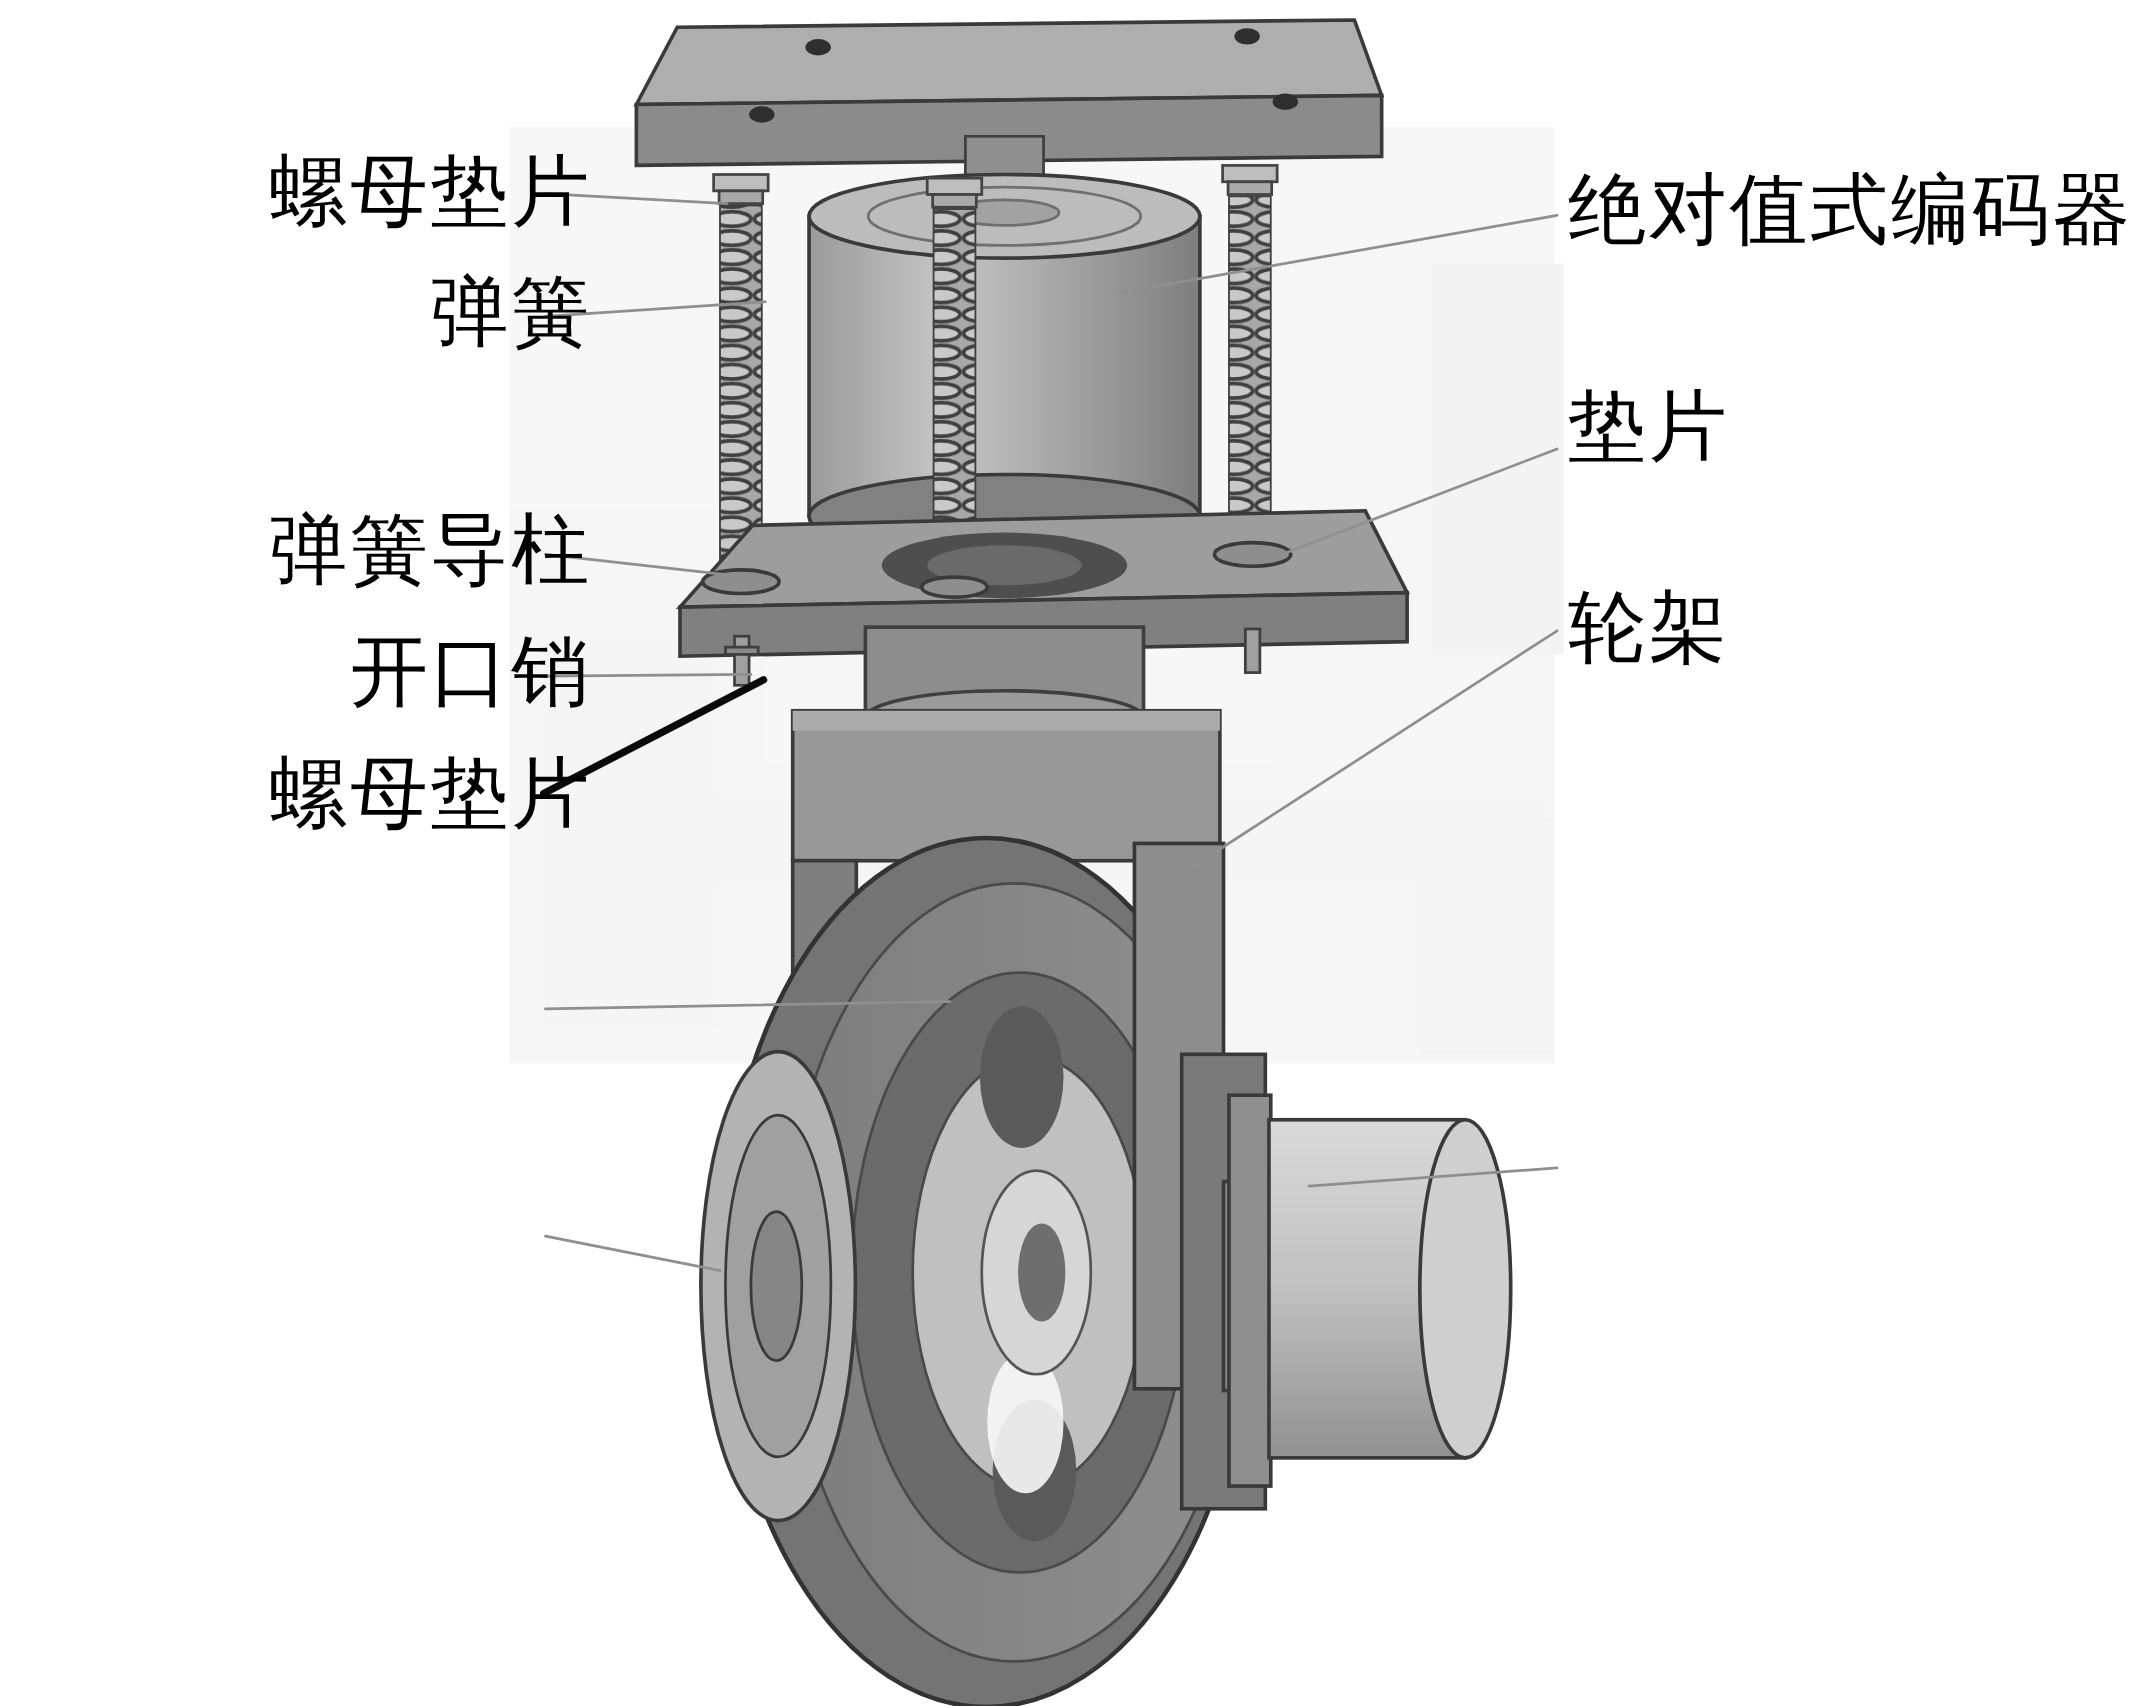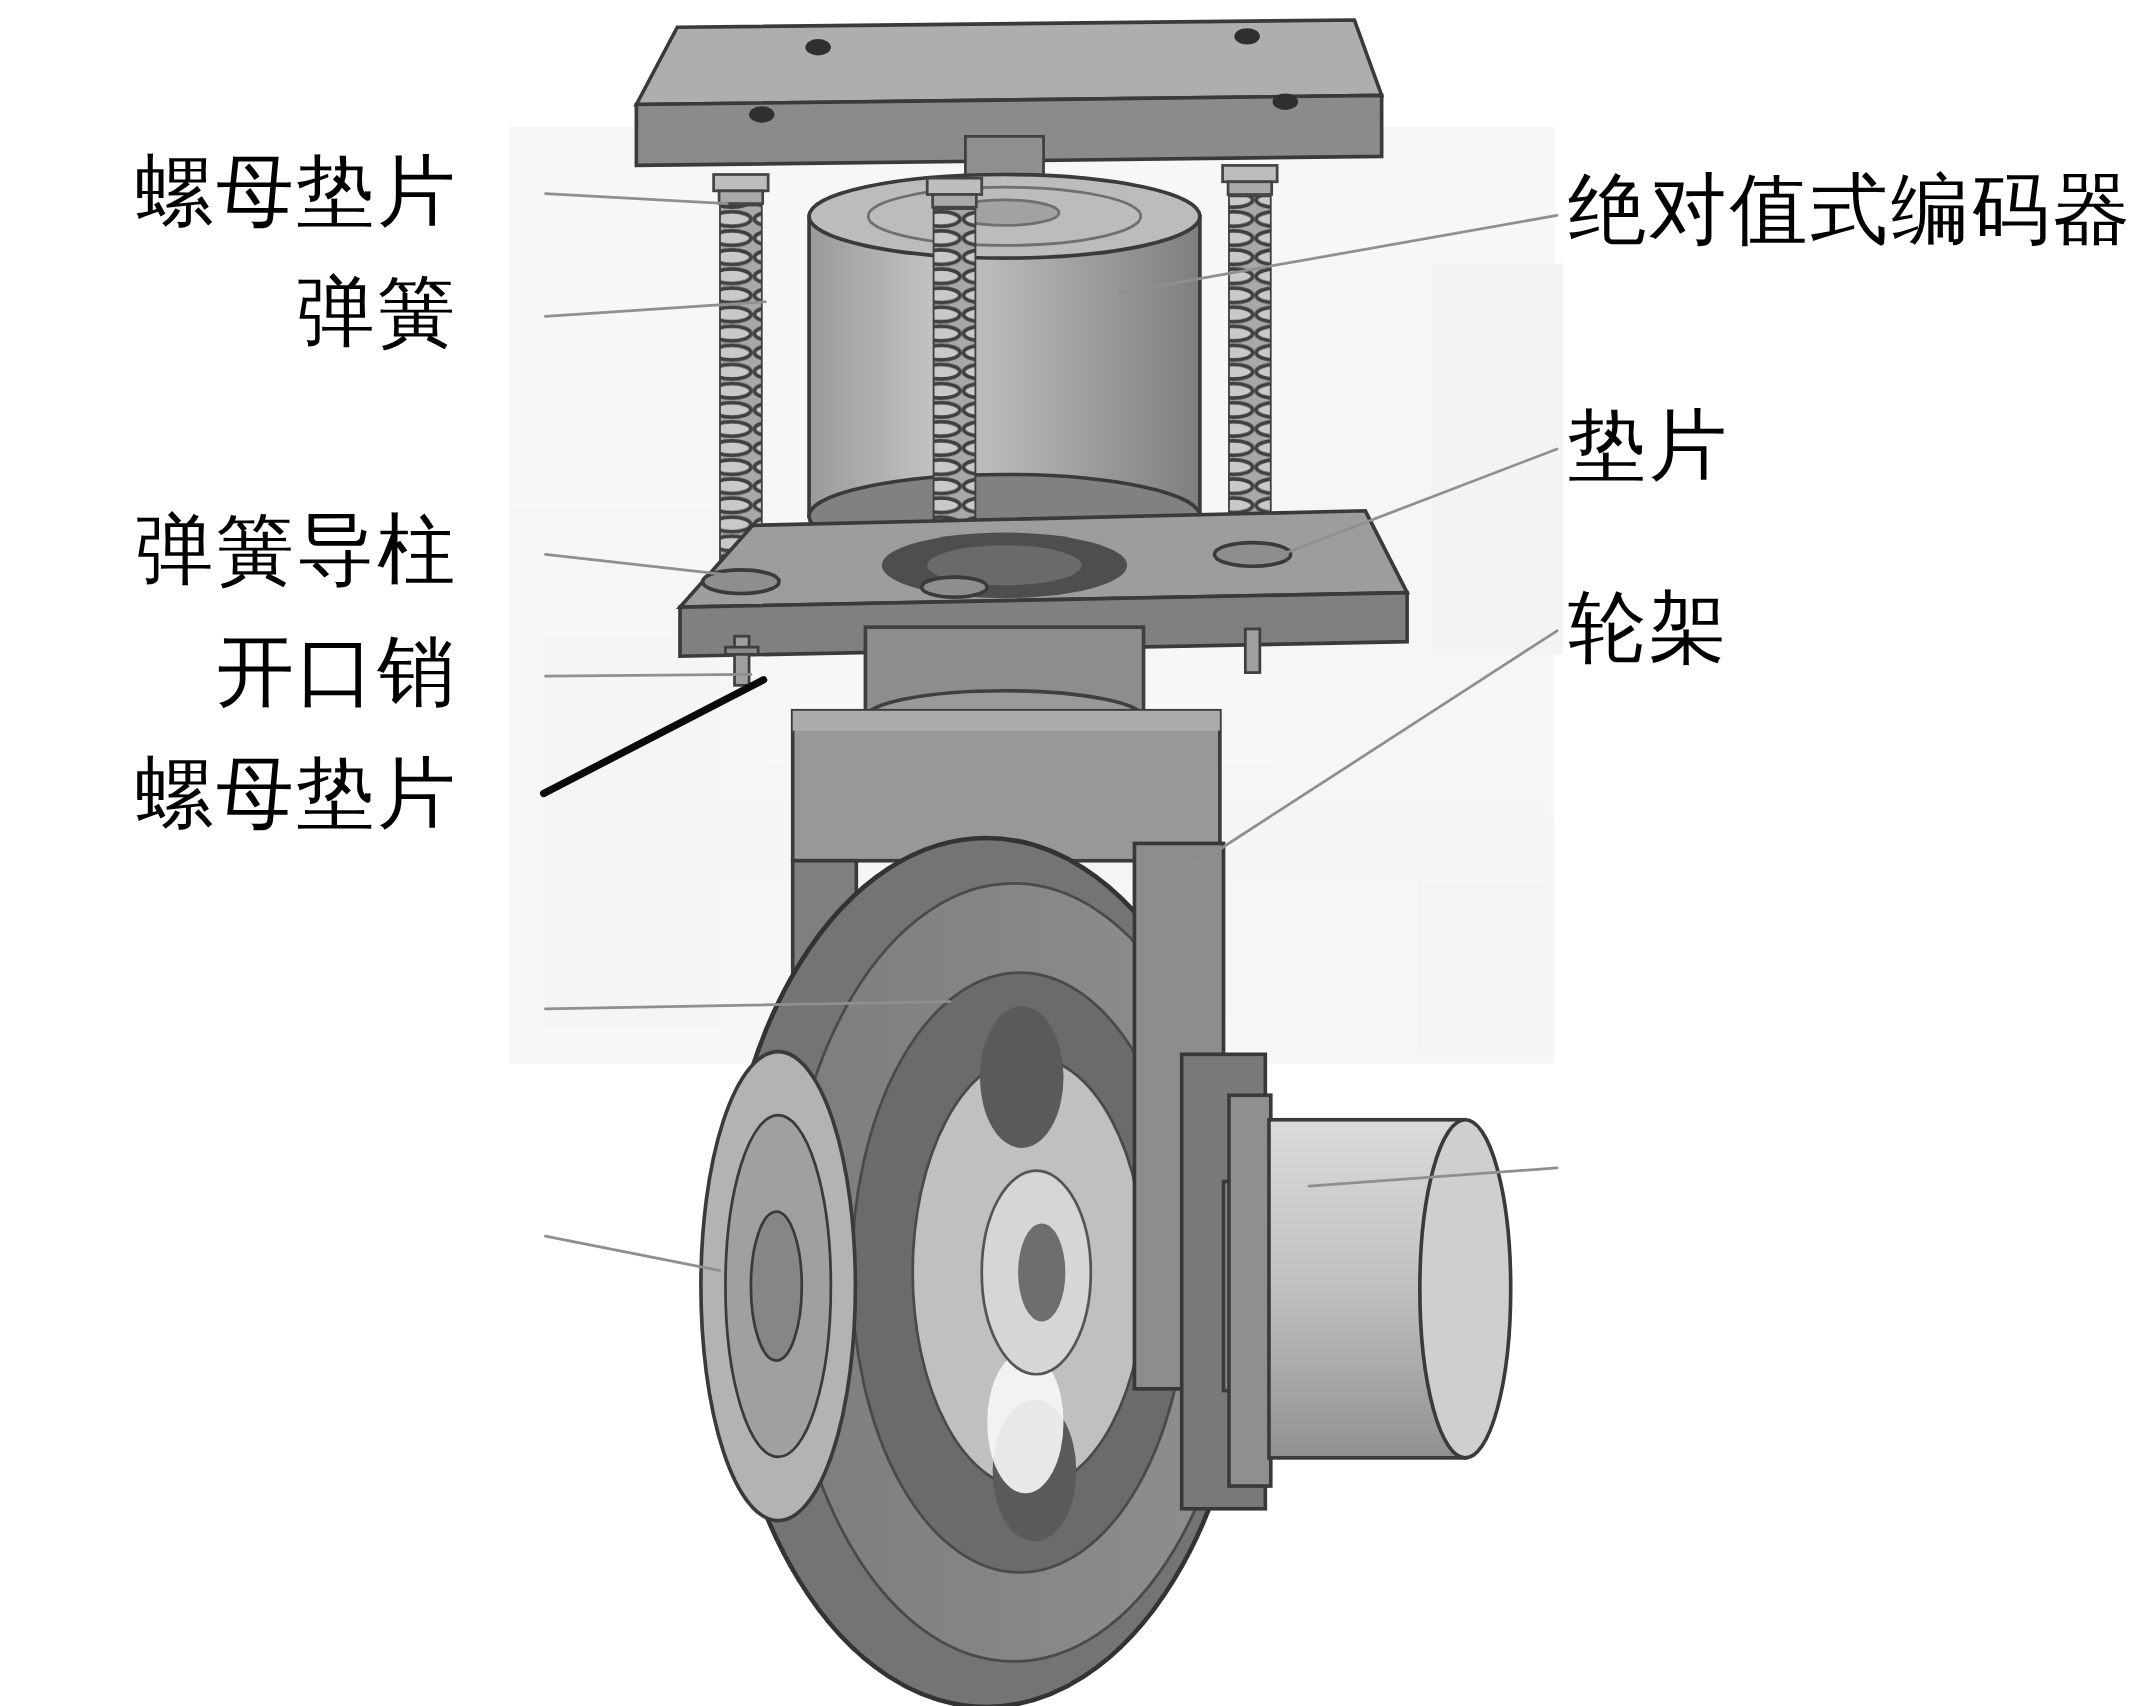--- a/index.html
+++ b/index.html
@@ -12,21 +12,21 @@
   }
   #figure-svg{position:absolute;left:0;top:0;width:2148px;height:1706px;}
   .label{
     position:absolute;
     font-size:78px;
     line-height:1;
     letter-spacing:2.7px;
     color:#000;
     white-space:nowrap;
   }
-  .label-left{right:1690px;text-align:right;}
+  .label-left{right:1556px;text-align:right;}
   .label-right{left:1568px;text-align:right;}
 </style>
 </head>
 <body>
 
 <div id="stage">
 
   <svg id="figure-svg" viewBox="0 0 2363 1877">
     <defs>
       <pattern id="coil" width="46" height="21" patternUnits="userSpaceOnUse">
@@ -167,17 +167,17 @@
     <line x1="598" y1="873" x2="840" y2="748" stroke-width="8" stroke-linecap="round" stroke="#0a0a0a"></line>
   </svg>
 
   <div class="label label-left" style="top:153px">螺母垫片</div>
   <div class="label label-left" style="top:273px">弹簧</div>
   <div class="label label-left" style="top:511px">弹簧导柱</div>
   <div class="label label-left" style="top:633px">开口销</div>
   <div class="label label-left" style="top:755px">螺母垫片</div>
 
   <div class="label label-right" style="top:171px">绝对值式编码器</div>
-  <div class="label label-right" style="top:407px">垫片</div>
+  <div class="label label-right" style="top:388px">垫片</div>
   <div class="label label-right" style="top:589px">轮架</div>
 
 </div>
 
 
 </body></html>

